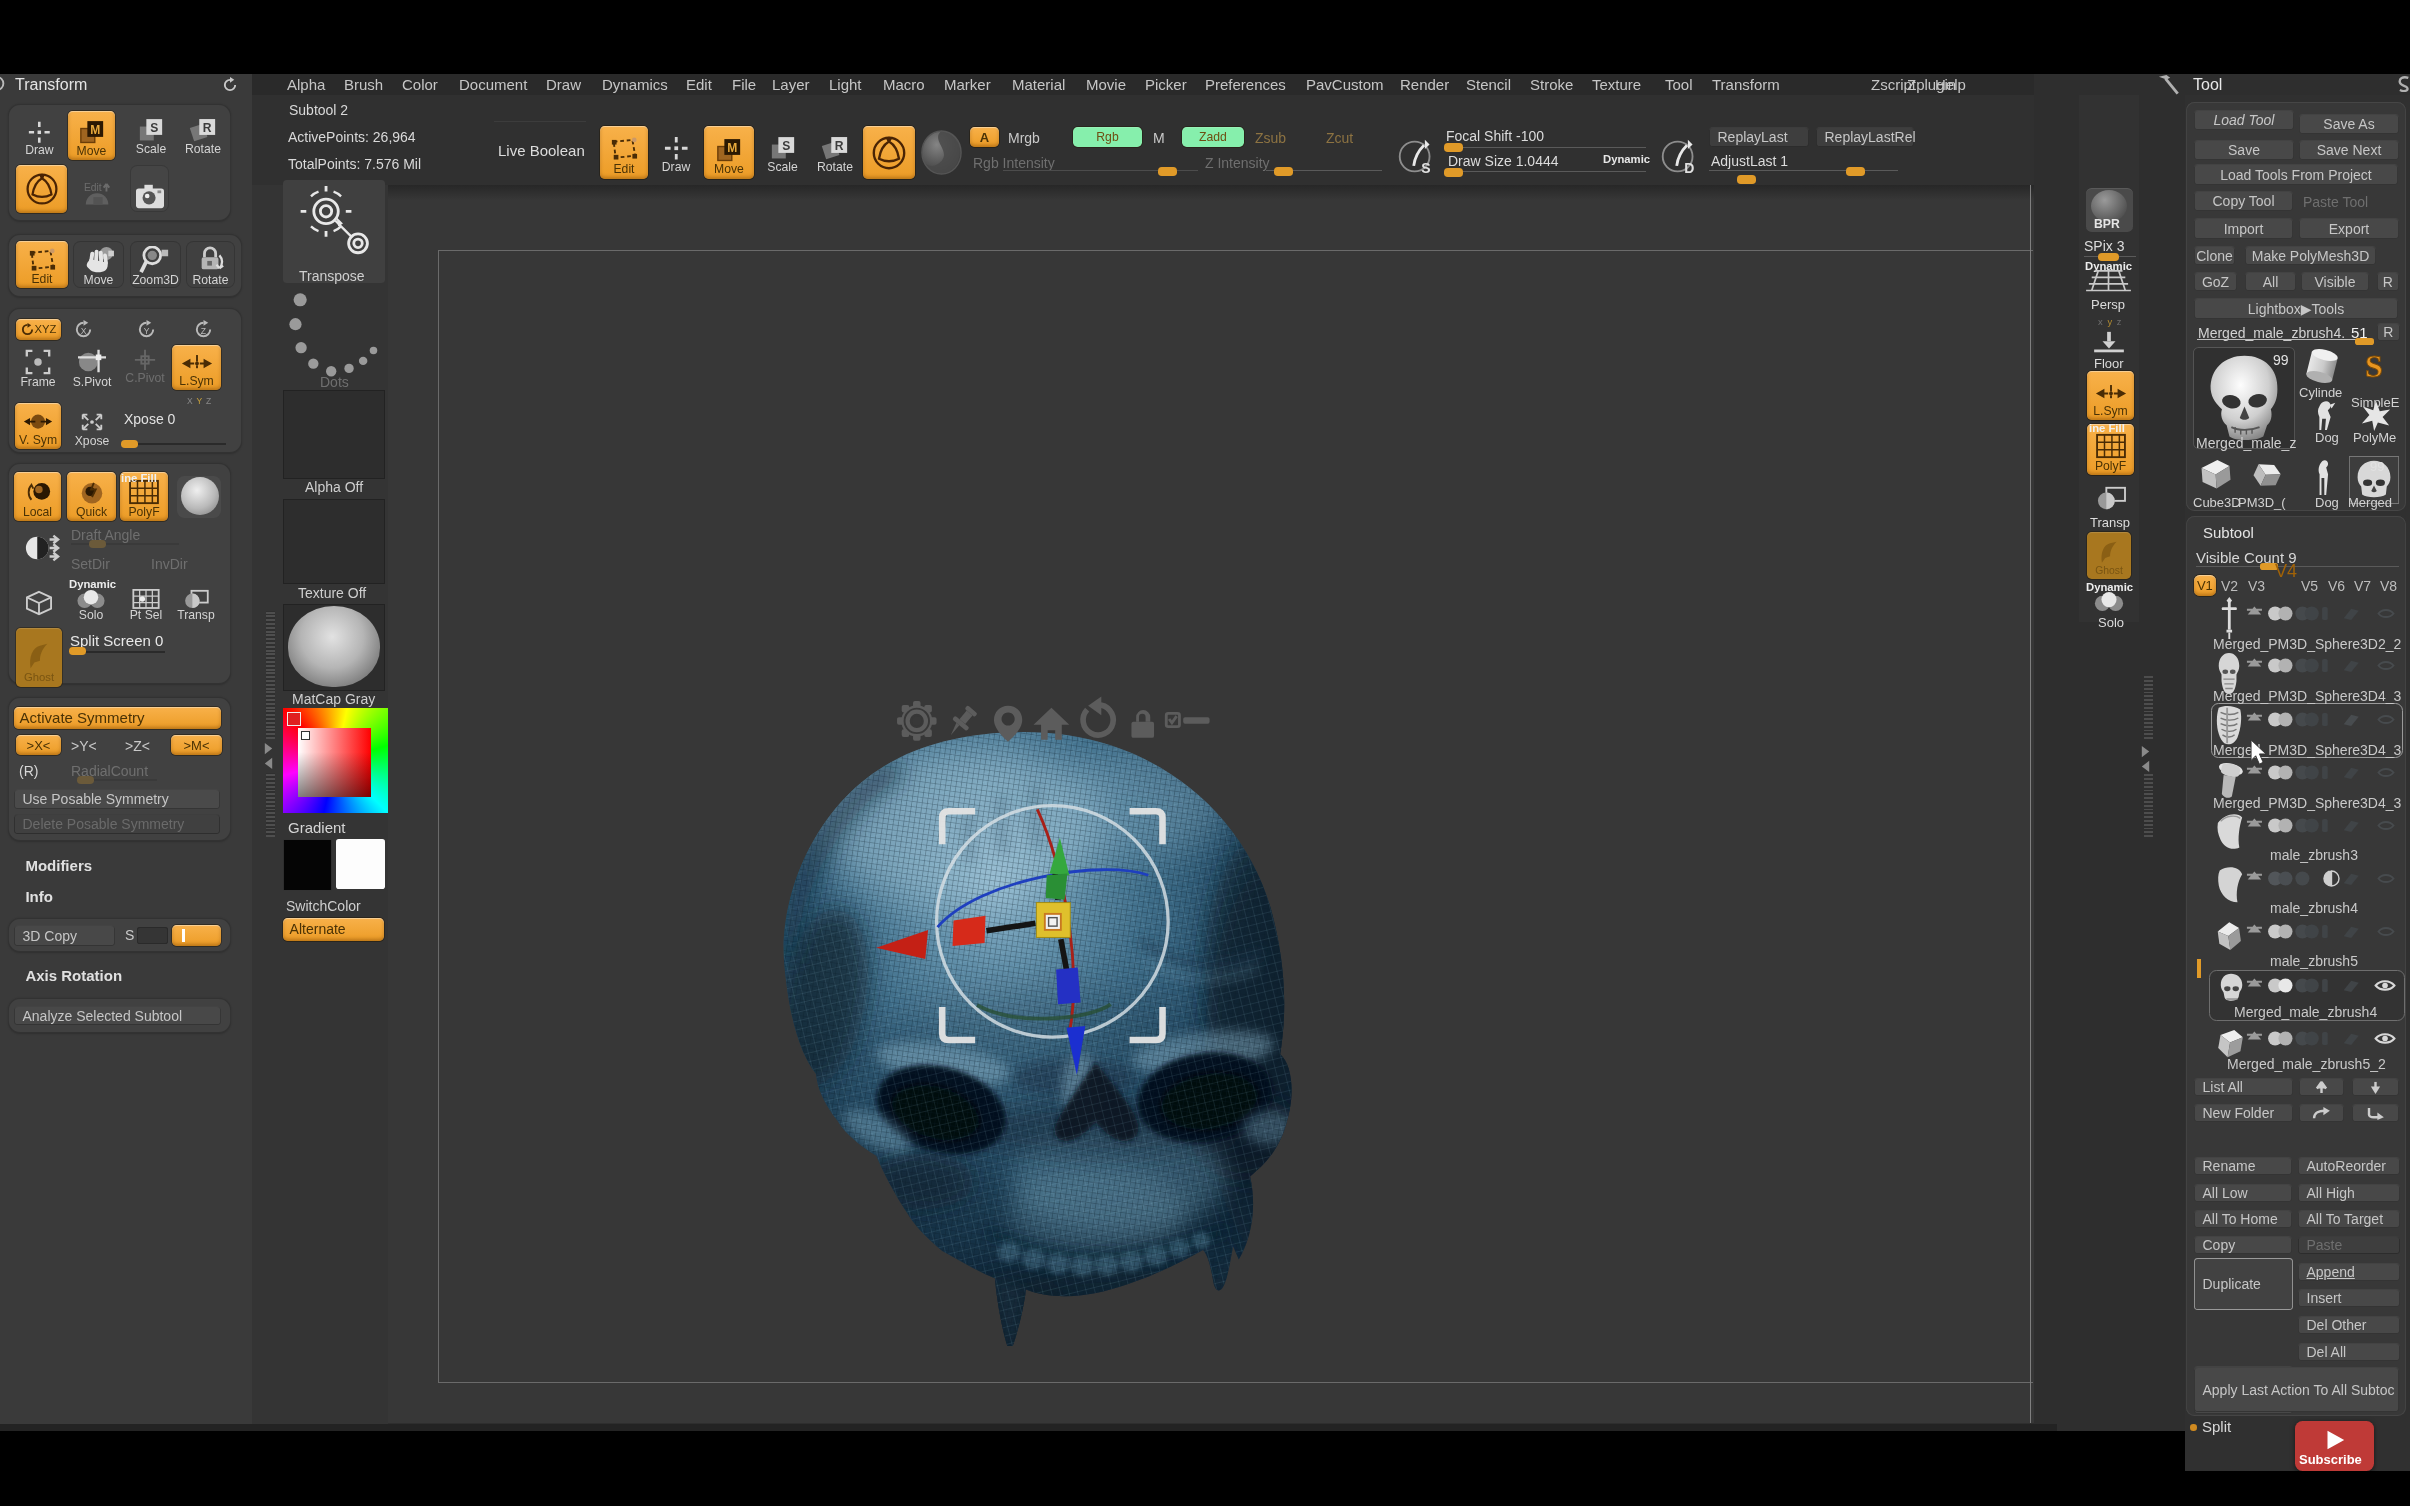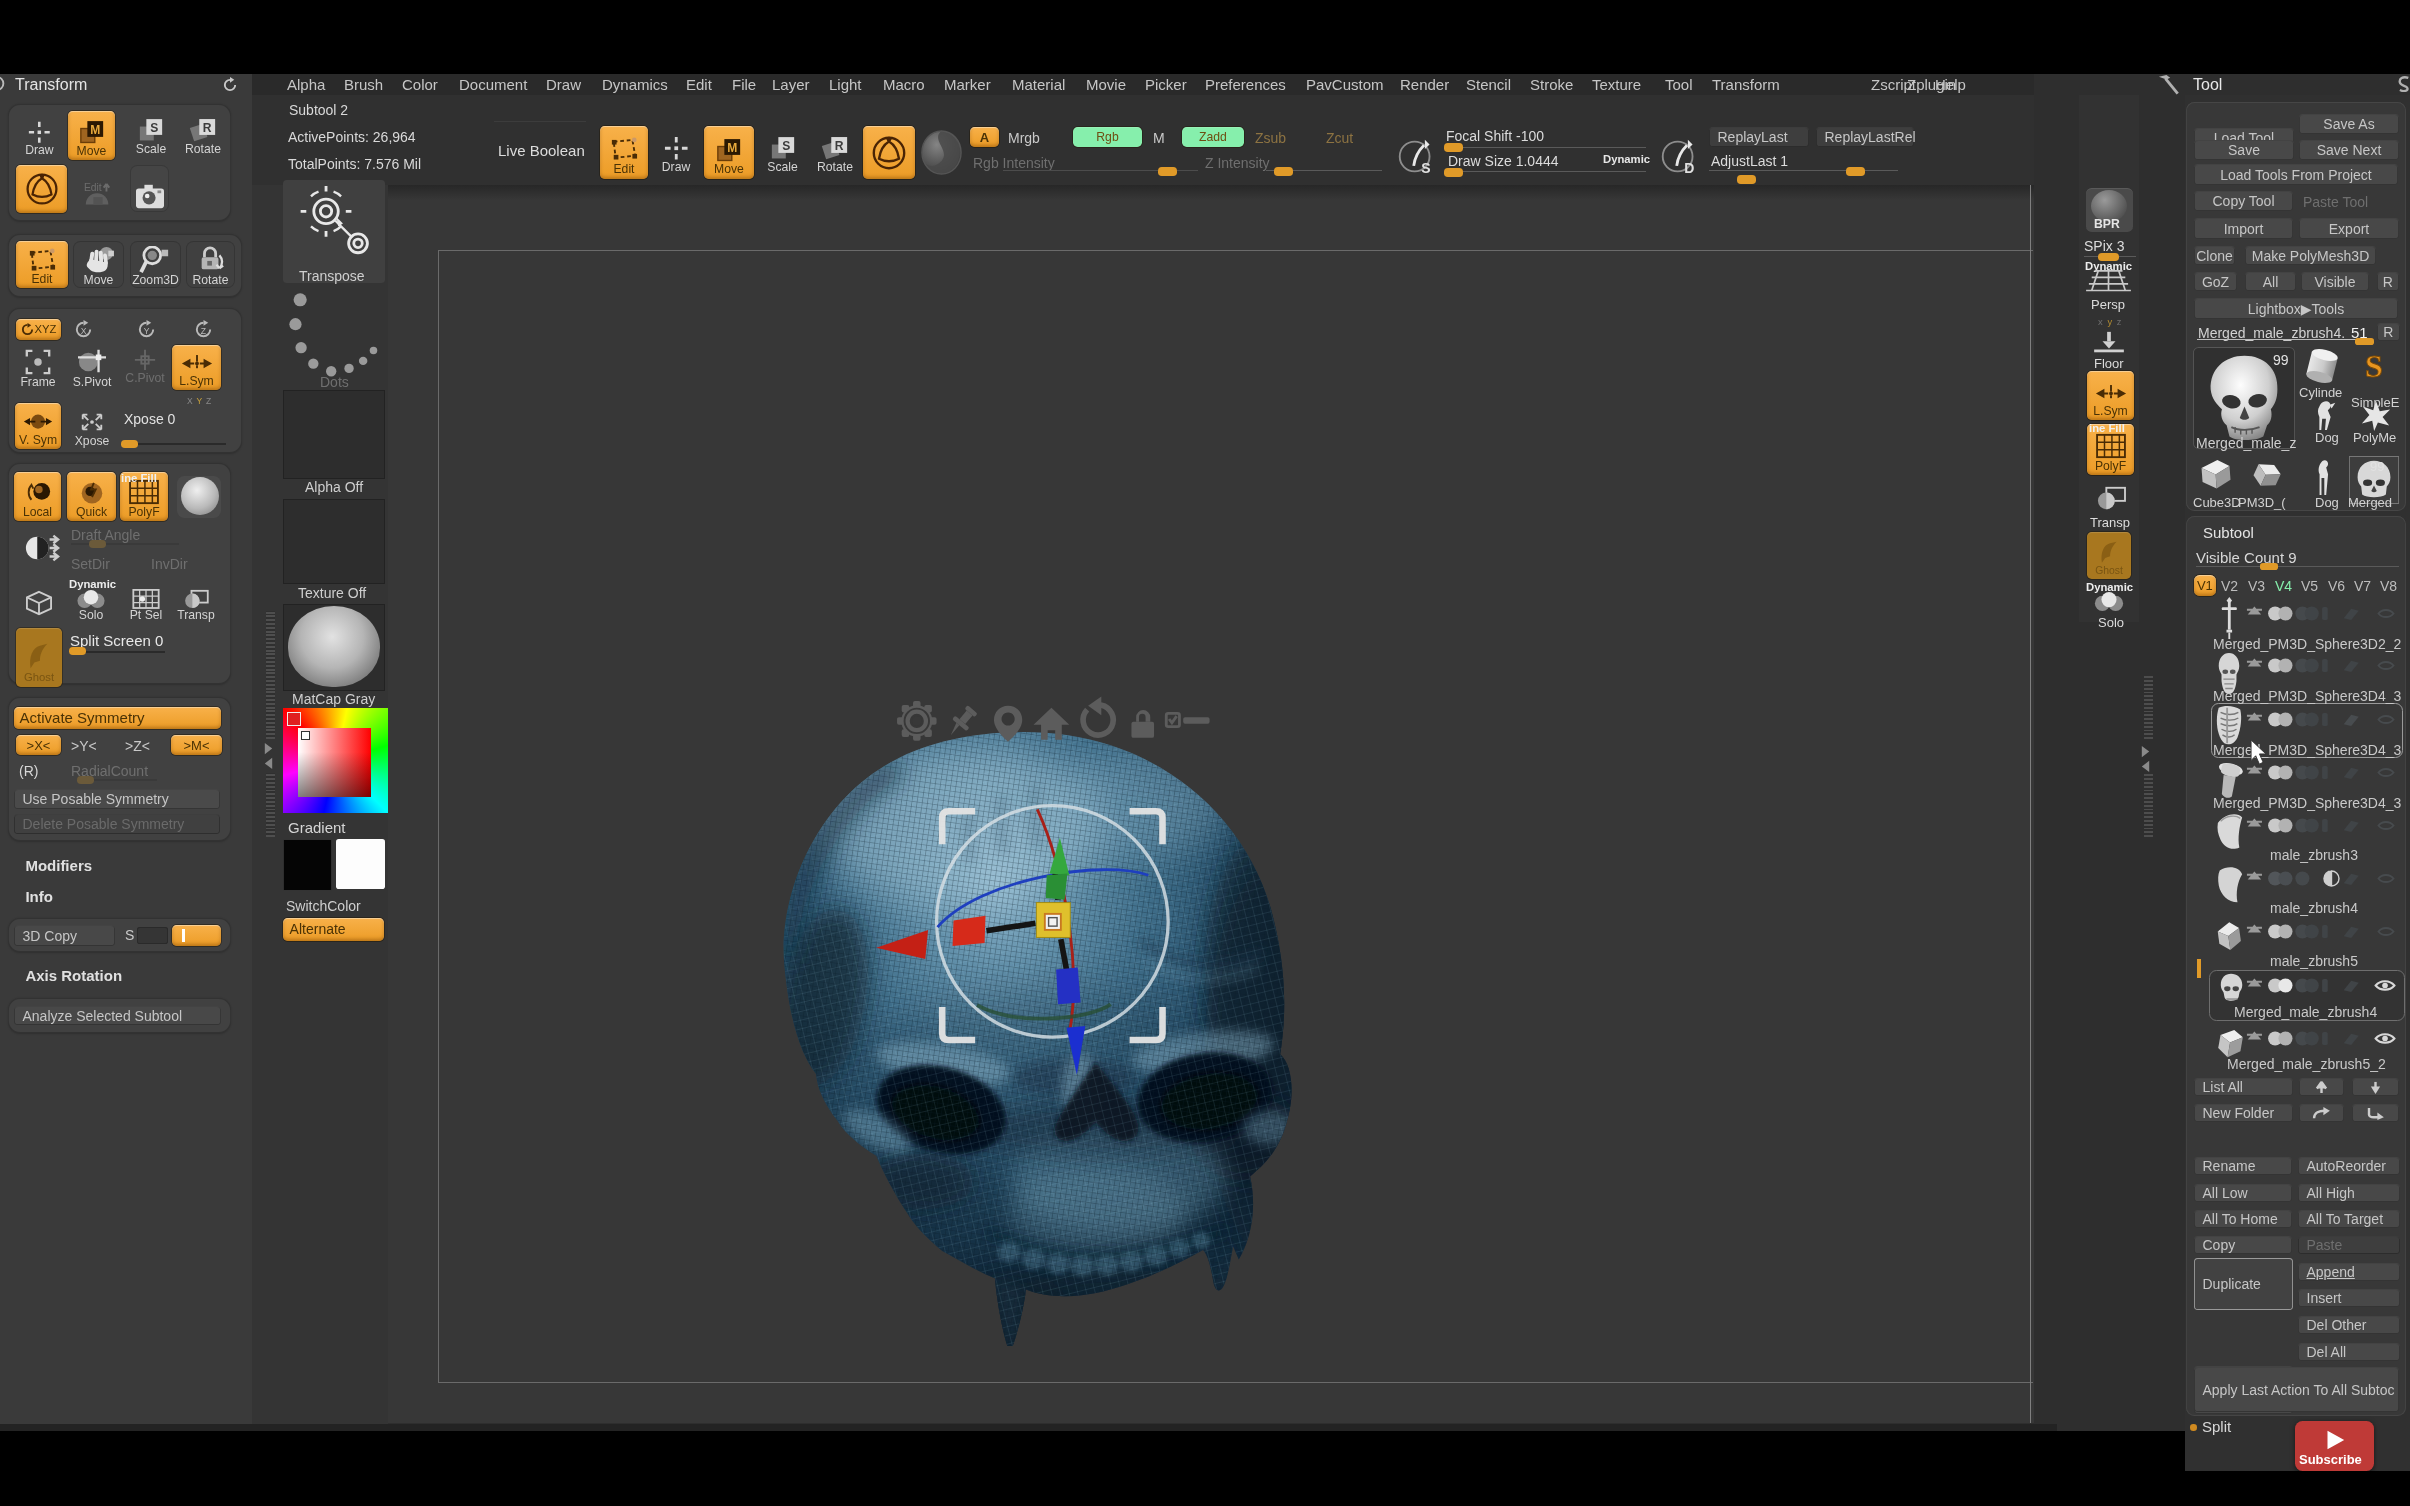--- a/index.html
+++ b/index.html
@@ -787,21 +787,21 @@
 <div id="toolpanel">
 <svg class="a" style="left:2157px;top:73px;" width="24.5" height="22.6" viewBox="0 0 26 24">
       <path d="M2 4 L10 2 L14 5 L10 7 Z" fill="#b0b0b0"></path>
       <path d="M9 6 L22 22" stroke="#b0b0b0" stroke-width="3"></path>
     </svg>
 <span class="txt" style="left:2193px;top:77px;font-size:16px;color:#e8e8e8;">Tool</span>
 <svg class="a" style="left:2398px;top:75px;" width="12.2" height="17" viewBox="0 0 13 18">
       <path d="M11 3 C5 1 1 4 2 8 C3 12 9 11 10 14 C11 17 6 18 2 16" fill="none" stroke="#b0b0b0" stroke-width="2.5"></path>
     </svg>
 <div class="a" style="left:2186px;top:102px;width:220px;height:409px;background:#383838;border-radius:8.5px;box-shadow:inset 0 0 0 0.9px #464646;"></div>
-<div class="btn c" style="left:2194px;top:128px;width:100px;height:20px;">Load Tool</div>
+<div class="btn c" style="left:2194px;top:110px;width:100px;height:20px;font-style:italic;">Load Tool</div>
 <div class="btn c" style="left:2299px;top:114px;width:100px;height:20px;">Save As</div>
 <div class="btn c" style="left:2194px;top:140px;width:100px;height:20px;">Save</div>
 <div class="btn c" style="left:2299px;top:140px;width:100px;height:20px;">Save Next</div>
 <div class="btn c" style="left:2194px;top:164px;width:204px;height:21px;">Load Tools From Project</div>
 <div class="btn c" style="left:2194px;top:191px;width:99px;height:20px;">Copy Tool</div>
 <span class="txt dim" style="left:2303px;top:195px;">Paste Tool</span>
 <div class="btn c" style="left:2194px;top:218px;width:99px;height:21px;">Import</div>
 <div class="btn c" style="left:2299px;top:218px;width:100px;height:21px;">Export</div>
 <div class="btn c" style="left:2194px;top:246px;width:41px;height:19px;">Clone</div>
 <div class="btn c" style="left:2245px;top:246px;width:131px;height:19px;">Make PolyMesh3D</div>
@@ -897,21 +897,21 @@
 <span class="txt" style="left:2348px;top:496px;font-size:13px;color:#d2d2d2;">Merged</span>
 
 <div class="a" style="left:2186px;top:516px;width:220px;height:900px;background:#383838;border-radius:8.5px;box-shadow:inset 0 0 0 0.9px #454545;"></div>
 <span class="txt" style="left:2203px;top:525px;font-size:15px;color:#e4e4e4;">Subtool</span>
 <span class="txt" style="left:2196px;top:550px;font-size:15px;color:#d8d8d8;">Visible Count 9</span>
 <div class="a" style="left:2196px;top:566px;width:203px;height:0.9px;background:#5a5a5a;"></div>
 <div class="a" style="left:2260px;top:563px;width:18px;height:6.6px;background:#e09a28;border-radius:2.8px;"></div>
 <div class="ob" style="left:2194px;top:575px;width:21.7px;height:21px;font-size:13px;border-radius:5.6px;">V1</div>
 <span class="txt" style="left:2221px;top:579px;font-size:14px;color:#bdbdbd;">V2</span>
 <span class="txt" style="left:2248px;top:579px;font-size:14px;color:#bdbdbd;">V3</span>
-<span class="txt" style="left:2275px;top:579px;font-size:14px;color:#86efac;">V4</span>
+<span class="txt" style="left:2275px;top:562px;font-size:18px;color:#a16207;">V4</span>
 <span class="txt" style="left:2301px;top:579px;font-size:14px;color:#bdbdbd;">V5</span>
 <span class="txt" style="left:2328px;top:579px;font-size:14px;color:#bdbdbd;">V6</span>
 <span class="txt" style="left:2354px;top:579px;font-size:14px;color:#bdbdbd;">V7</span>
 <span class="txt" style="left:2380px;top:579px;font-size:14px;color:#bdbdbd;">V8</span>
 <div id="subtoolrows">
 <div class="a" style="left:2211px;top:703px;width:190px;height:53px;border:0.9px solid #9a9a9a;border-radius:7.5px;"></div>
 <div class="a" style="left:2209px;top:970px;width:194px;height:49px;background:#333333;border:0.9px solid #6e6e6e;border-radius:7.5px;"></div>
 <div class="a" style="left:2197px;top:959px;width:3.8px;height:19px;background:#e09a28;"></div>
 
 <svg class="a" style="left:2218px;top:597px;" width="22.6" height="43" viewBox="0 0 24 46">

